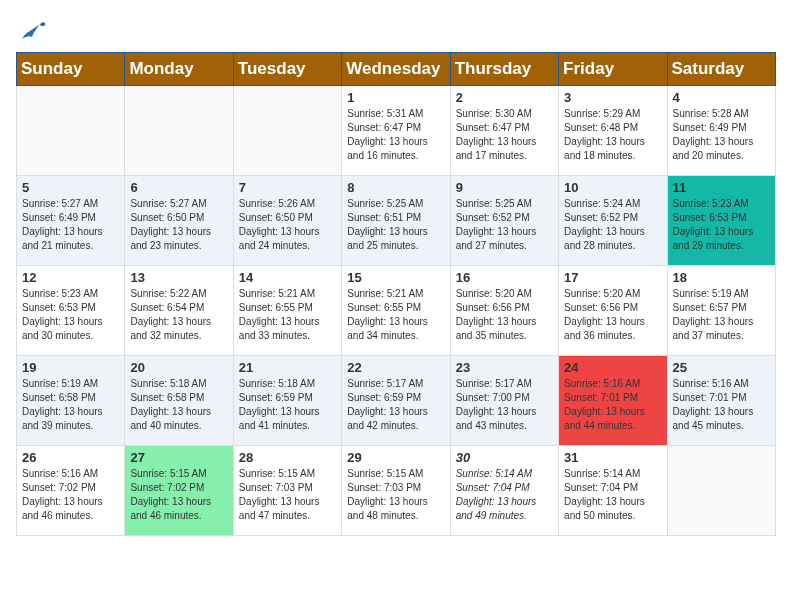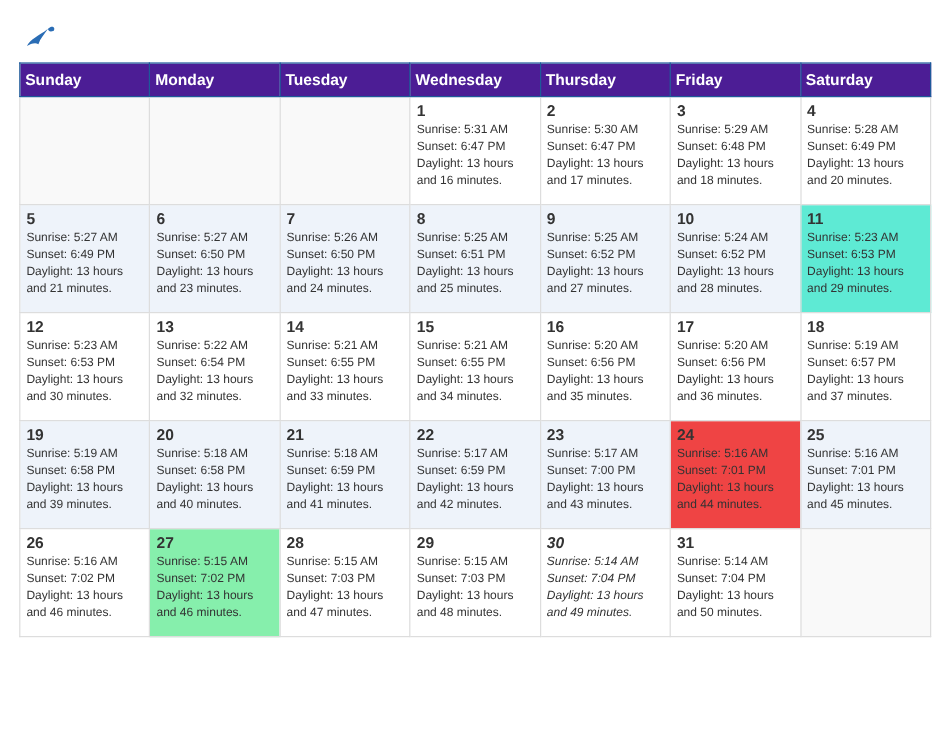--- a/index.html
+++ b/index.html
@@ -36,23 +36,23 @@
     .subtitle {
       font-size: 16px;
       color: #555;
     }
     .calendar {
       width: 100%;
       border-collapse: collapse;
       border: 1px solid #ccc;
     }
     .calendar th {
-      background-color: #4c1d95;
+      background-color: #a16207;
       color: #fff;
-      font-size: 13px;
+      font-size: 17px;
       font-weight: bold;
       padding: 6px 4px;
       text-align: left;
       border: 1px solid #1e5a9a;
     }
     .calendar td {
       width: 14.28%;
       vertical-align: top;
       padding: 4px 5px;
       border: 1px solid #ddd;
@@ -175,21 +175,21 @@
           <div class="day-info" style="white-space: pre-line;">Sunrise: 5:25 AM
 Sunset: 6:52 PM
 Daylight: 13 hours and 27 minutes.</div>
         </td>
         <td style="background: rgb(238, 243, 250);">
           <span class="day-number">10</span>
           <div class="day-info" style="white-space: pre-line;">Sunrise: 5:24 AM
 Sunset: 6:52 PM
 Daylight: 13 hours and 28 minutes.</div>
         </td>
-        <td style="background: #5eead4;">
+        <td style="background: #14b8a6;">
           <span class="day-number">11</span>
           <div class="day-info" style="white-space: pre-line;">Sunrise: 5:23 AM
 Sunset: 6:53 PM
 Daylight: 13 hours and 29 minutes.</div>
         </td>
       </tr>
       <tr>
         <td style="background: rgb(255, 255, 255);">
           <span class="day-number">12</span>
           <div class="day-info" style="white-space: pre-line;">Sunrise: 5:23 AM

